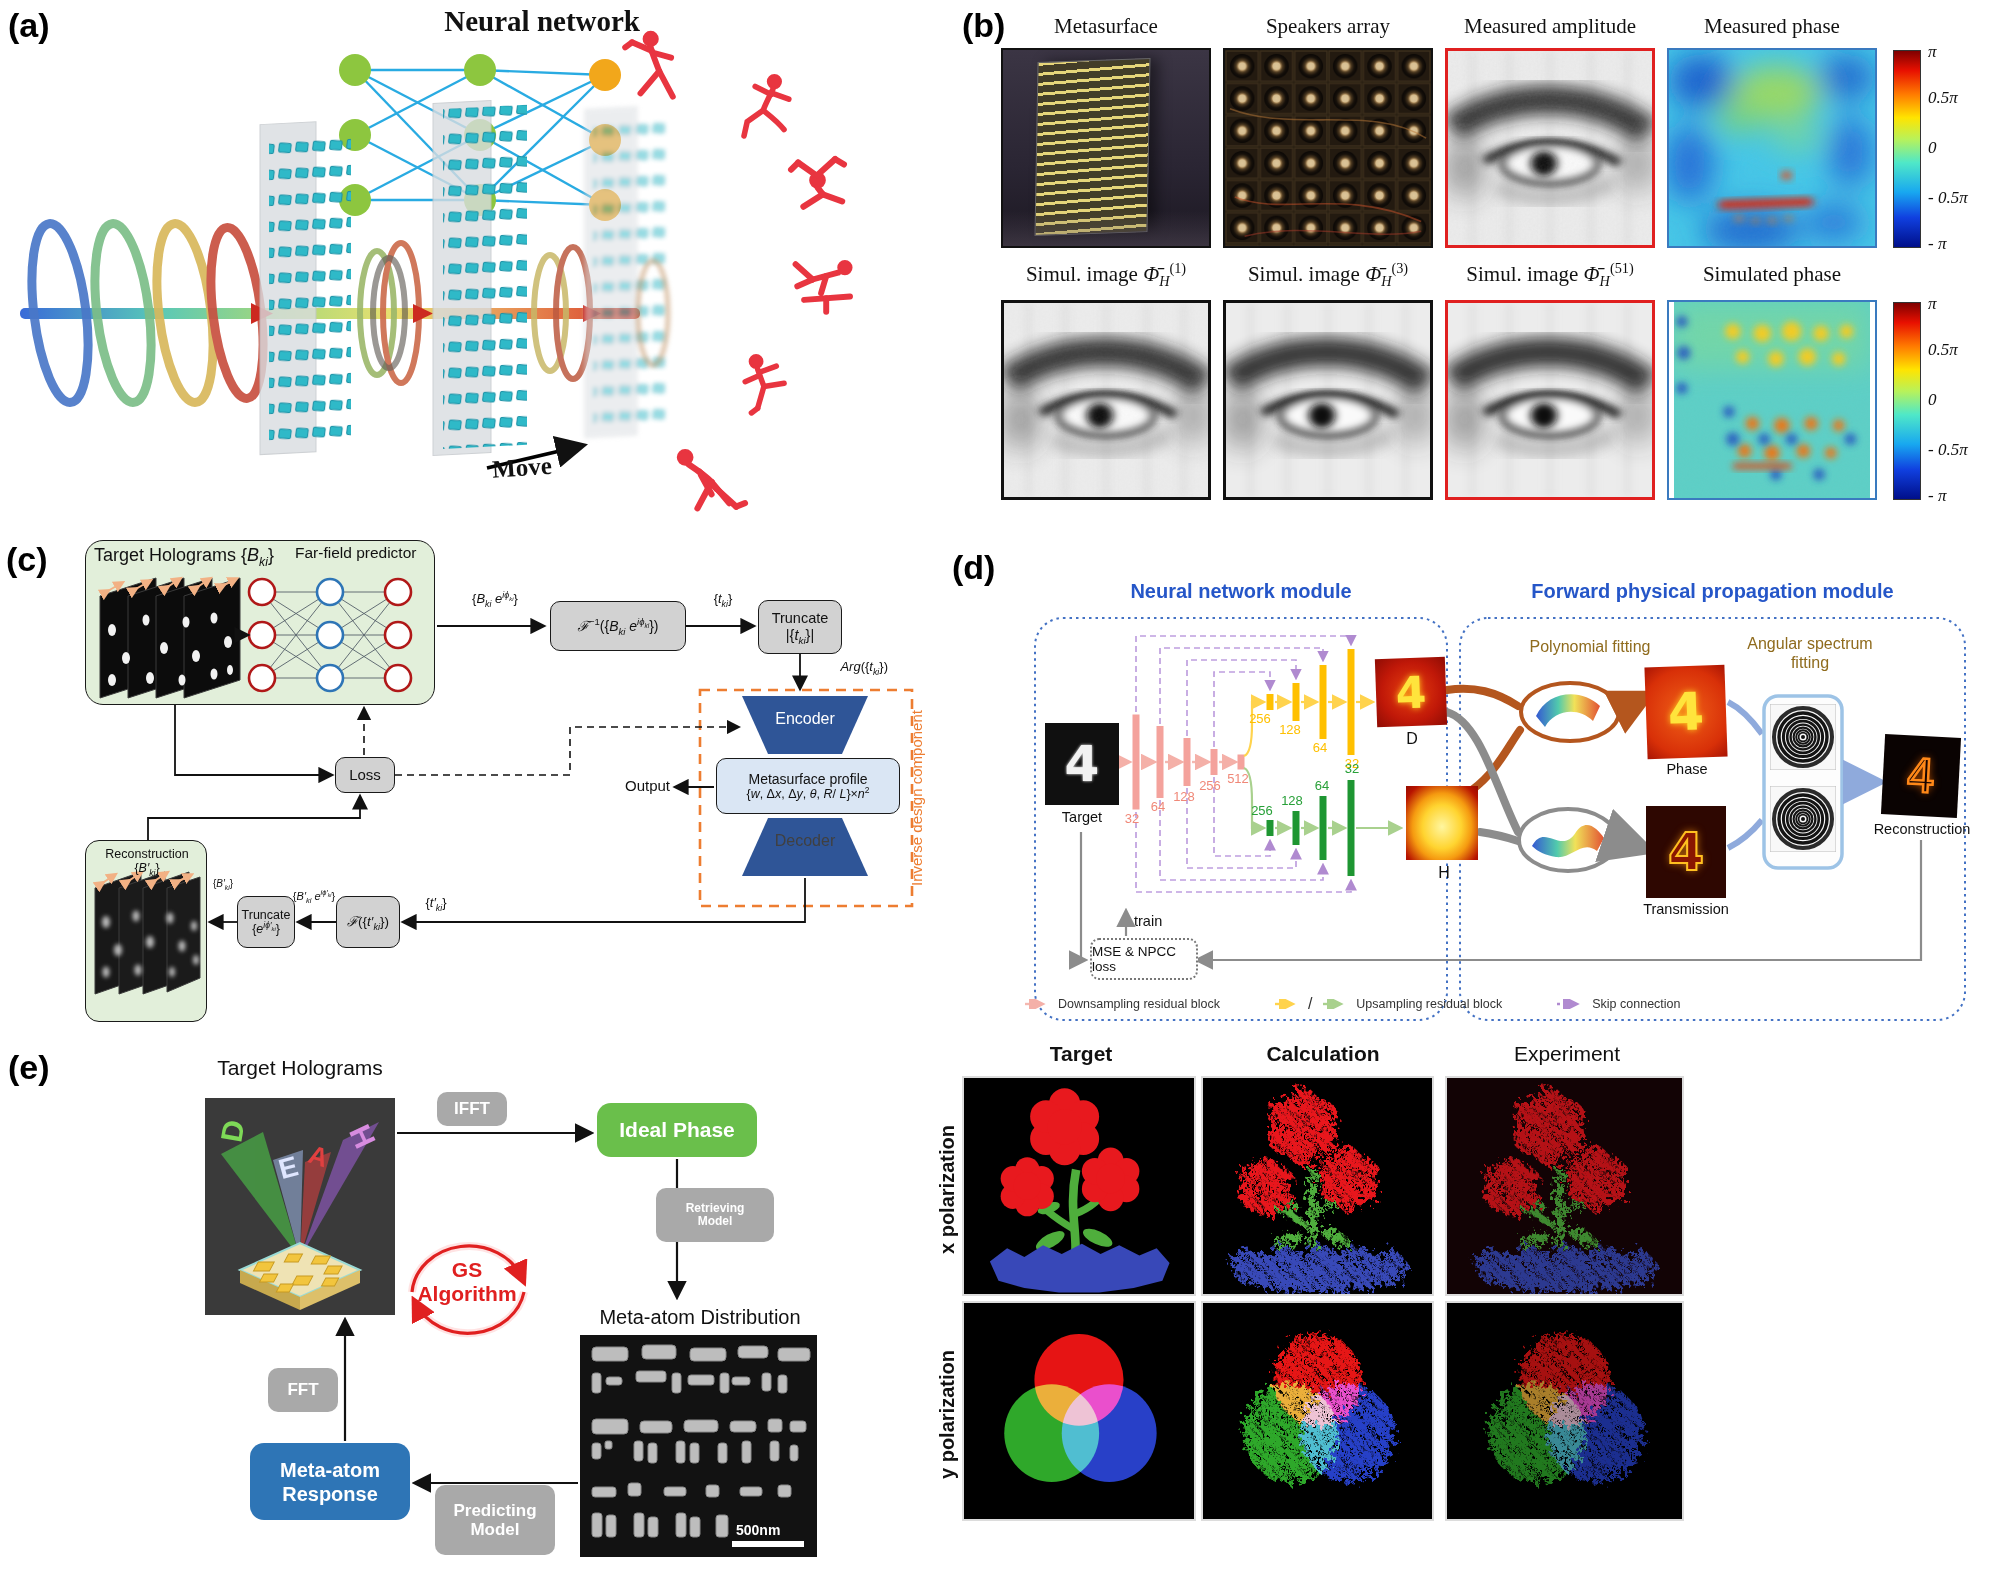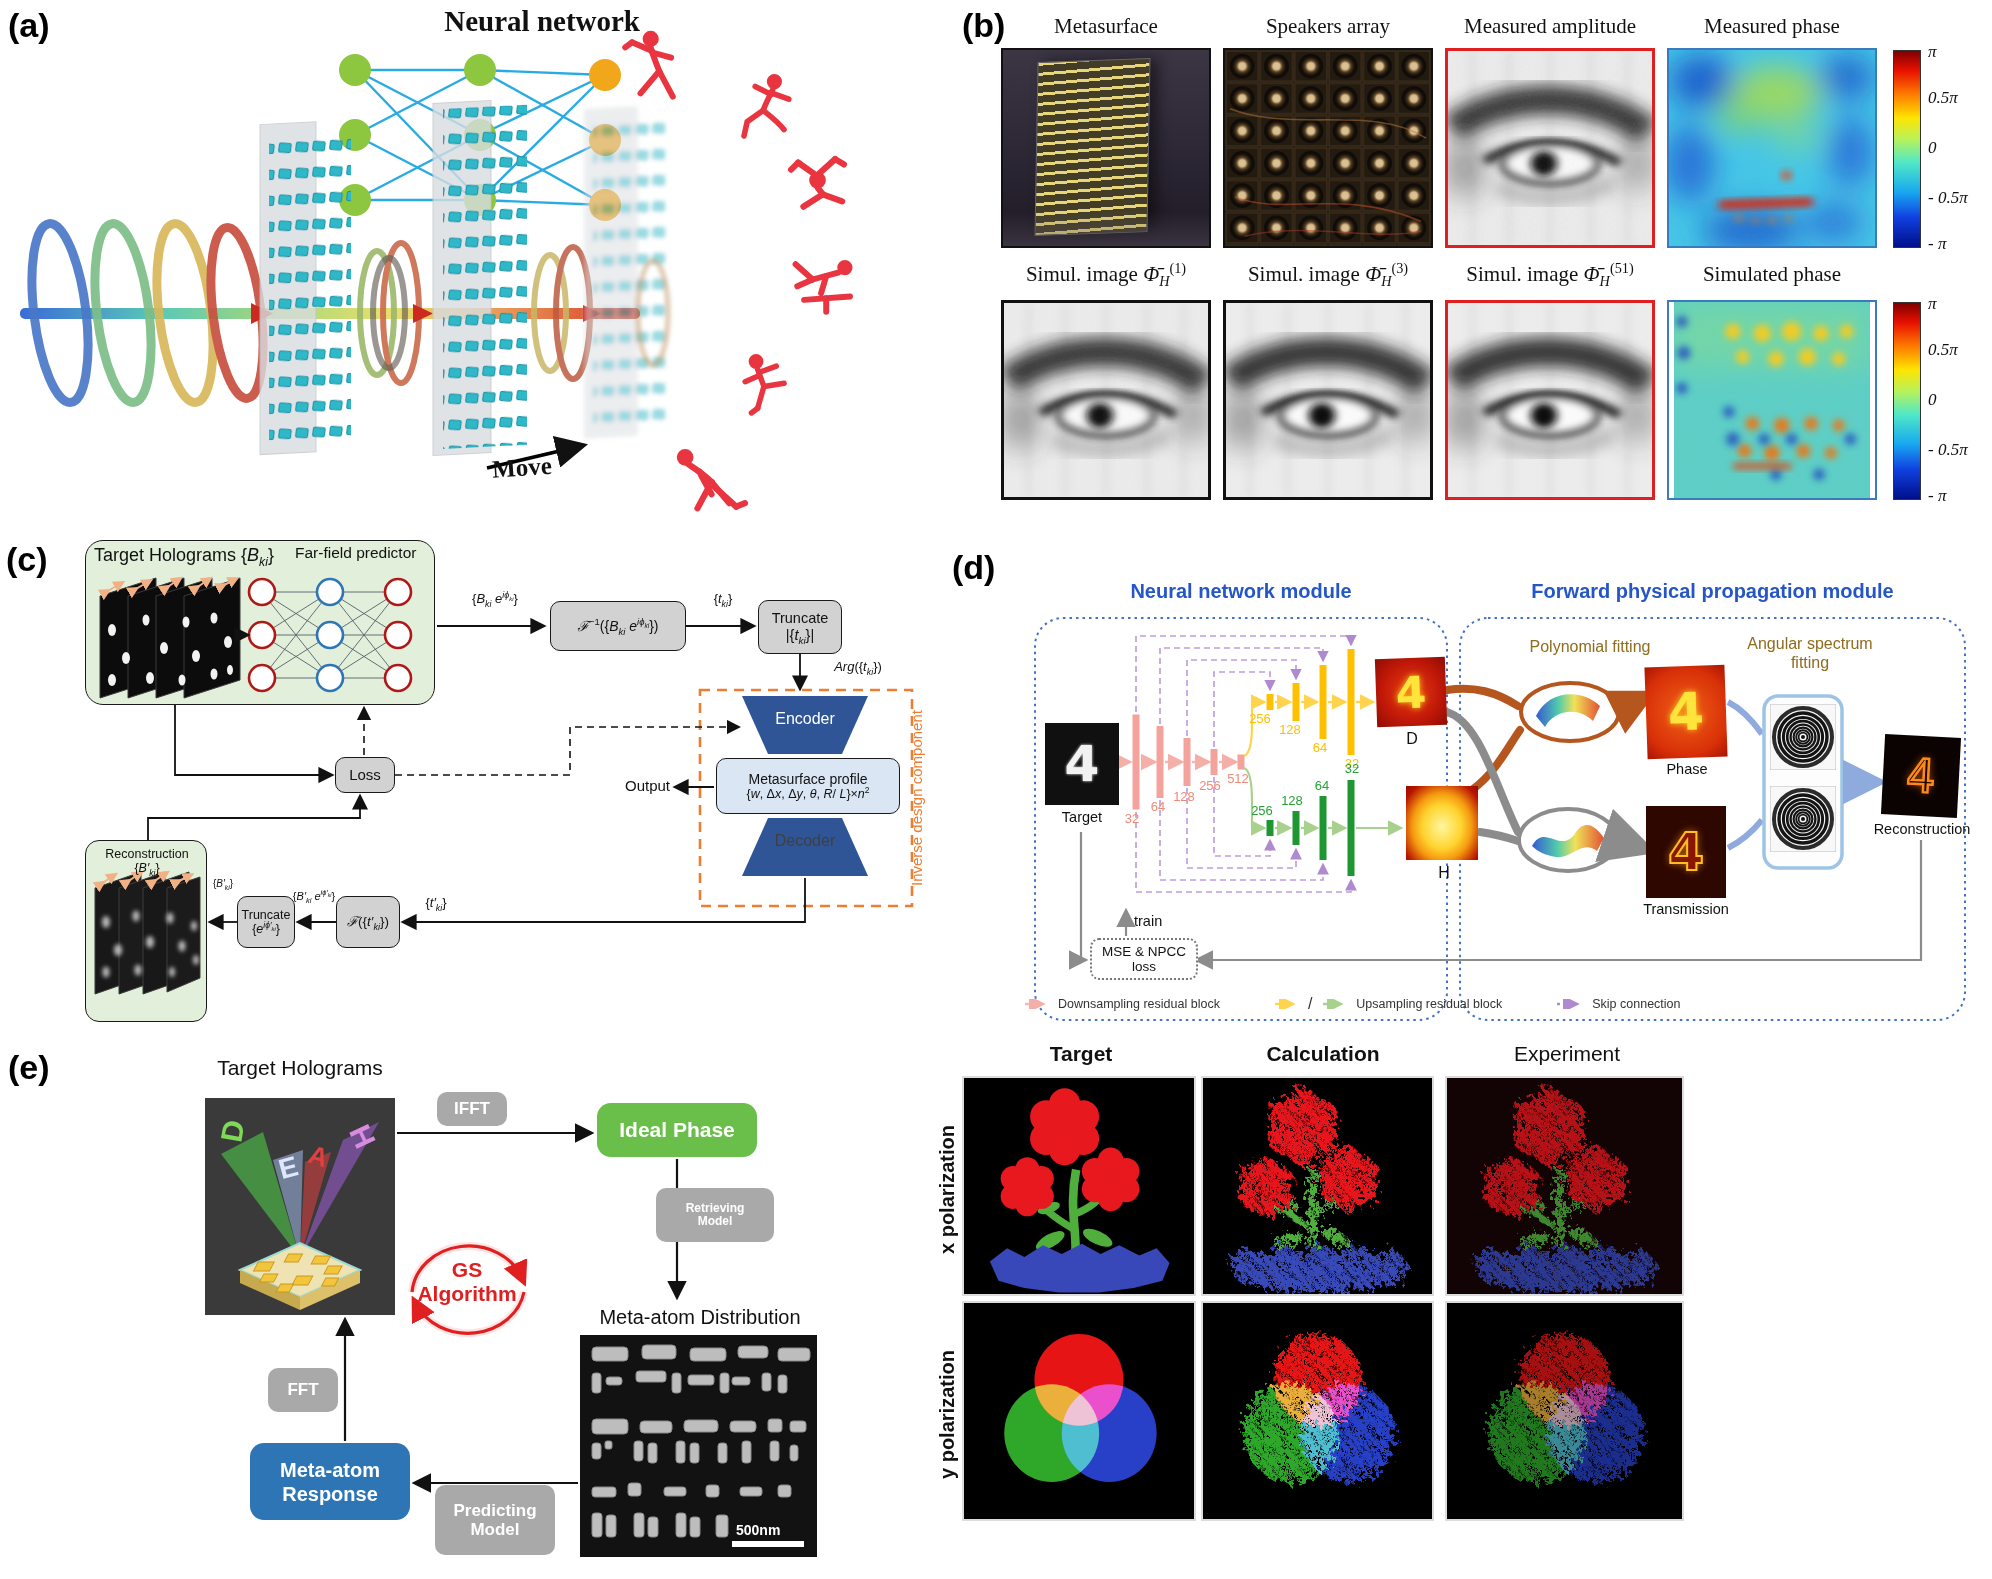--- a/index.html
+++ b/index.html
@@ -1,18 +1,18 @@
 <!DOCTYPE html>
 <html><head>
 <meta charset="utf-8">
 <style>
   html,body{margin:0;padding:0;background:#fff}
   #fig{position:relative;width:1992px;height:1579px;background:#fff;font-family:"Liberation Sans",sans-serif;color:#111;overflow:hidden}
   .abs{position:absolute}
-  .ctr{display:flex;align-items:center;justify-content:center;text-align:center}
+  .ctr{display:flex;align-items:center;justify-content:center;}
   .col{flex-direction:column}
   .serif{font-family:"Liberation Serif",serif}
   .panelTag{position:absolute;font-weight:bold;font-size:34px;color:#000;font-family:"Liberation Sans",sans-serif}
   .blab{position:absolute;font-family:"Liberation Serif",serif;font-size:21px;white-space:nowrap;text-align:center}
   .cbt{position:absolute;font-family:"Liberation Serif",serif;font-style:italic;font-size:17px;white-space:nowrap}
   .imgf{position:absolute;overflow:hidden;box-sizing:border-box}
   .gbox{position:absolute;box-sizing:border-box;background:#d2d2d2;border:1.6px solid #1a1a1a;border-radius:10px;display:flex;flex-direction:column;align-items:center;justify-content:center;text-align:center;line-height:1.15}
   .gbtn{position:absolute;box-sizing:border-box;background:#a9a9a9;border-radius:10px;color:#fff;font-weight:bold;display:flex;flex-direction:column;align-items:center;justify-content:center;text-align:center;line-height:1.12}
   .lbl{position:absolute;line-height:1.1}
   .mathl{position:absolute;font-size:13px;text-align:center;line-height:1.1;white-space:nowrap}
@@ -595,21 +595,21 @@
   <div class="lbl" style="left:295px;top:14px;width:145px;font-size:15.5px">Far-field predictor</div>
   <div class="mathl" style="left:440px;top:62px;width:110px">{<i>B<sub>ki</sub> e<sup>iϕ<sub>ki</sub></sup></i>}</div>
   <div class="gbox" style="left:550px;top:71px;width:136px;height:50px;font-size:14px">
         <span><i>ℱ</i><sup>−1</sup>({<i>B<sub>ki</sub> e<sup>iϕ<sub>ki</sub></sup></i>})</span>
       </div>
   <div class="mathl" style="left:695px;top:62px;width:56px">{<i>t<sub>ki</sub></i>}</div>
   <div class="gbox" style="left:758px;top:70px;width:84px;height:54px;font-size:14.5px">
     <span>Truncate</span>
     <span>|{<i>t<sub>ki</sub></i>}|</span>
   </div>
-  <div class="mathl" style="left:808px;top:130px;width:100px;text-align:center"><i>Arg</i>({<i>t<sub>ki</sub></i>})</div>
+  <div class="mathl" style="left:788px;top:130px;width:100px;text-align:right"><i>Arg</i>({<i>t<sub>ki</sub></i>})</div>
   <div class="lbl ctr" style="left:755px;top:180px;width:100px;color:#fff;font-size:16px">
         <span>Encoder</span>
       </div>
   <div class="abs ctr col" style="left:716px;top:228px;width:184px;height:56px;background:#dae6f4;border:1.6px solid #1a1a1a;border-radius:10px;box-sizing:border-box;line-height:1.15">
     <span style="font-size:14px">Metasurface profile</span>
     <span style="font-size:12.5px">{<i>w</i>, Δ<i>x</i>, Δ<i>y</i>, <i>θ</i>, <i>R</i>/ <i>L</i>}×<i>n</i><sup>2</sup></span>
   </div>
   <div class="lbl ctr" style="left:755px;top:302px;width:100px;color:#404040;font-size:16px">
         <span>Decoder</span>
       </div>

